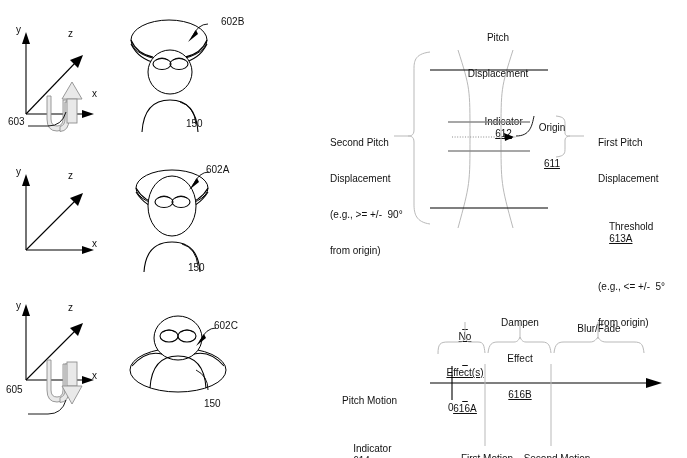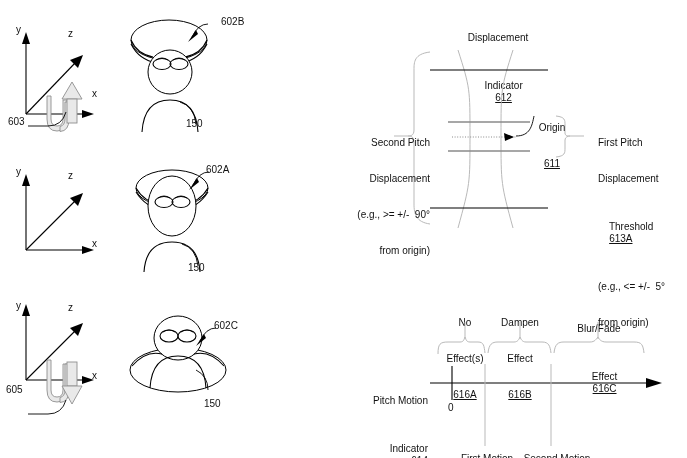--- a/index.html
+++ b/index.html
@@ -4,21 +4,21 @@
 <style>
   html,body{margin:0;padding:0;background:#ffffff;}
   body{
     width:687px;height:458px;position:relative;overflow:hidden;
     font-family:"Liberation Sans","DejaVu Sans",sans-serif;
     color:#000;
   }
   .abs{position:absolute;}
   .lbl{font-size:10px;line-height:12px;color:#111;white-space:pre;}
   .lbl-c{text-align:center;}
-  .lbl-r{text-align:right;}
+  .lbl-r{}
   .lbl-l{text-align:left;}
   .u{text-decoration:underline;}
   svg{display:block;overflow:visible;}
   .stroke{fill:none;stroke:#000;stroke-width:1.1;}
   .stroke-thin{fill:none;stroke:#000;stroke-width:0.9;}
   .stroke-gray{fill:none;stroke:#8a8a8a;stroke-width:1.6;}
   .stroke-light{fill:none;stroke:#b9b9b9;stroke-width:1;}
   .stroke-dot{fill:none;stroke:#8a8a8a;stroke-width:1;stroke-dasharray:1 1.6;}
   .fill-light{fill:#e9e9e9;stroke:#8f8f8f;stroke-width:0.9;}
   .fill-white{fill:#ffffff;stroke:#000;stroke-width:1;}
@@ -178,20 +178,21 @@
 <div class="abs lbl" style="left:214px;top:320px;">602C</div>
 <div class="abs" style="left:190px;top:324px;">
   <svg width="30" height="30" viewBox="0 0 30 30">
       <path class="stroke-thin" d="M26,4 q-10,0 -16,13"></path>
       <polygon points="6,22 16,14 14,10" fill="#000"></polygon>
     </svg>
 </div>
 <div class="abs lbl" style="left:204px;top:398px;">150</div>
 
 <div class="abs lbl lbl-c" style="left:428px;top:8px;width:140px;">
+  <div>Pitch</div>
   <div>Displacement</div>
   <div>
     <span>Indicator</span>
     <span class="u">612</span>
   </div>
 </div>
 
 <div class="abs" style="left:408px;top:48px;">
   <svg width="215" height="190" viewBox="0 0 215 190" aria-hidden="true">
 
@@ -236,38 +237,34 @@
   <div>First Pitch</div>
   <div>Displacement</div>
   <div>
     <span>Threshold</span>
     <span class="u">613A</span>
   </div>
   <div>(e.g., &lt;= +/-  5°</div>
   <div>from origin)</div>
 </div>
 
-<div class="abs lbl lbl-c" style="left:437px;top:293px;width:56px;">
+<div class="abs lbl lbl-c" style="left:437px;top:307px;width:56px;text-decoration:underline;">
   <div>No</div>
   <div>Effect(s)</div>
   <div class="u">616A</div>
 </div>
 
 <div class="abs lbl lbl-c" style="left:490px;top:293px;width:60px;">
   <div>Dampen</div>
   <div>Effect</div>
   <div class="u">616B</div>
 </div>
 
 <div class="abs lbl lbl-c" style="left:558px;top:299px;width:82px;text-align:center;">
   <div>Blur/Fade</div>
-  <div>
-    <span>Effect</span>
-    <span class="u">616C</span>
-  </div>
 </div>
 
 <div class="abs" style="left:430px;top:322px;">
   <svg width="230" height="44" viewBox="0 0 230 44" aria-hidden="true">
 
     <line class="stroke-light" x1="35" y1="0" x2="35" y2="17"></line>
     <line class="stroke-light" x1="90" y1="0" x2="90" y2="17"></line>
     <line class="stroke-light" x1="168" y1="0" x2="168" y2="17"></line>
 
     <path class="stroke-light" d="M8,32 C8,22 10,20 18,20 L30,20 C34,20 34,17 35,15 C36,17 36,20 40,20 L48,20 C54,20 54,24 55,31"></path>

